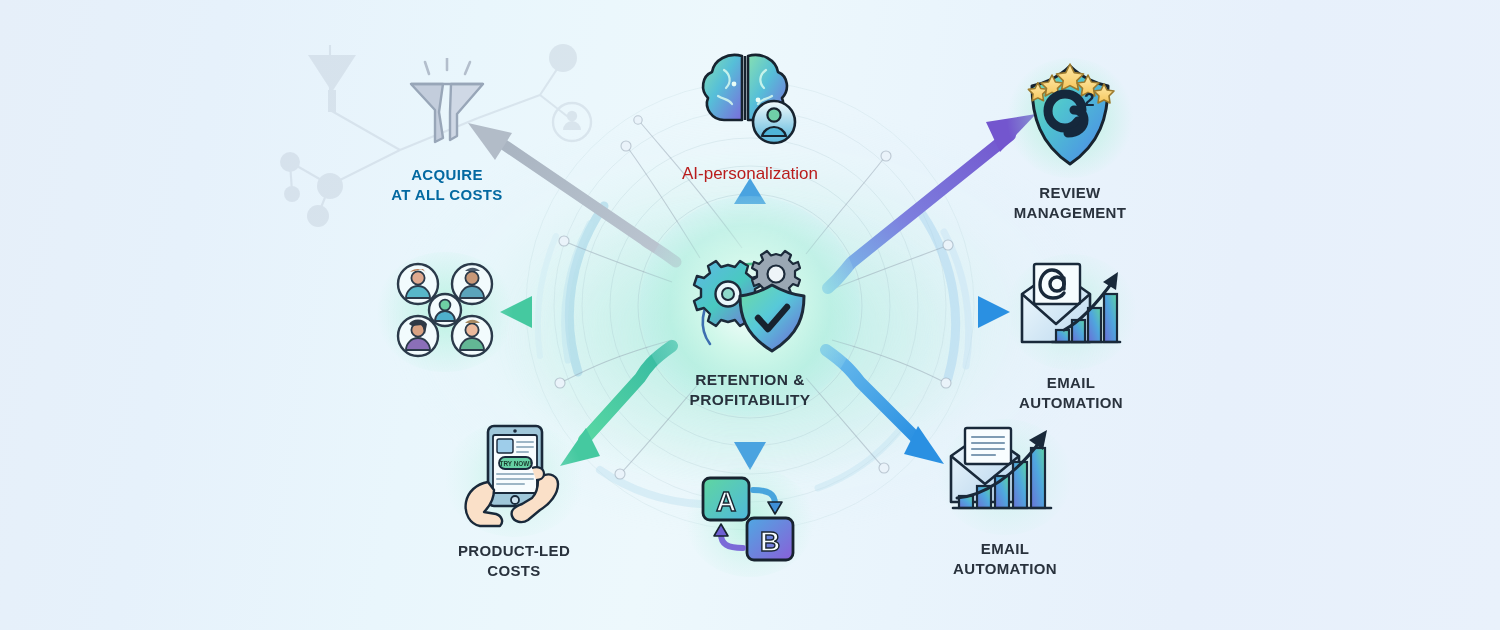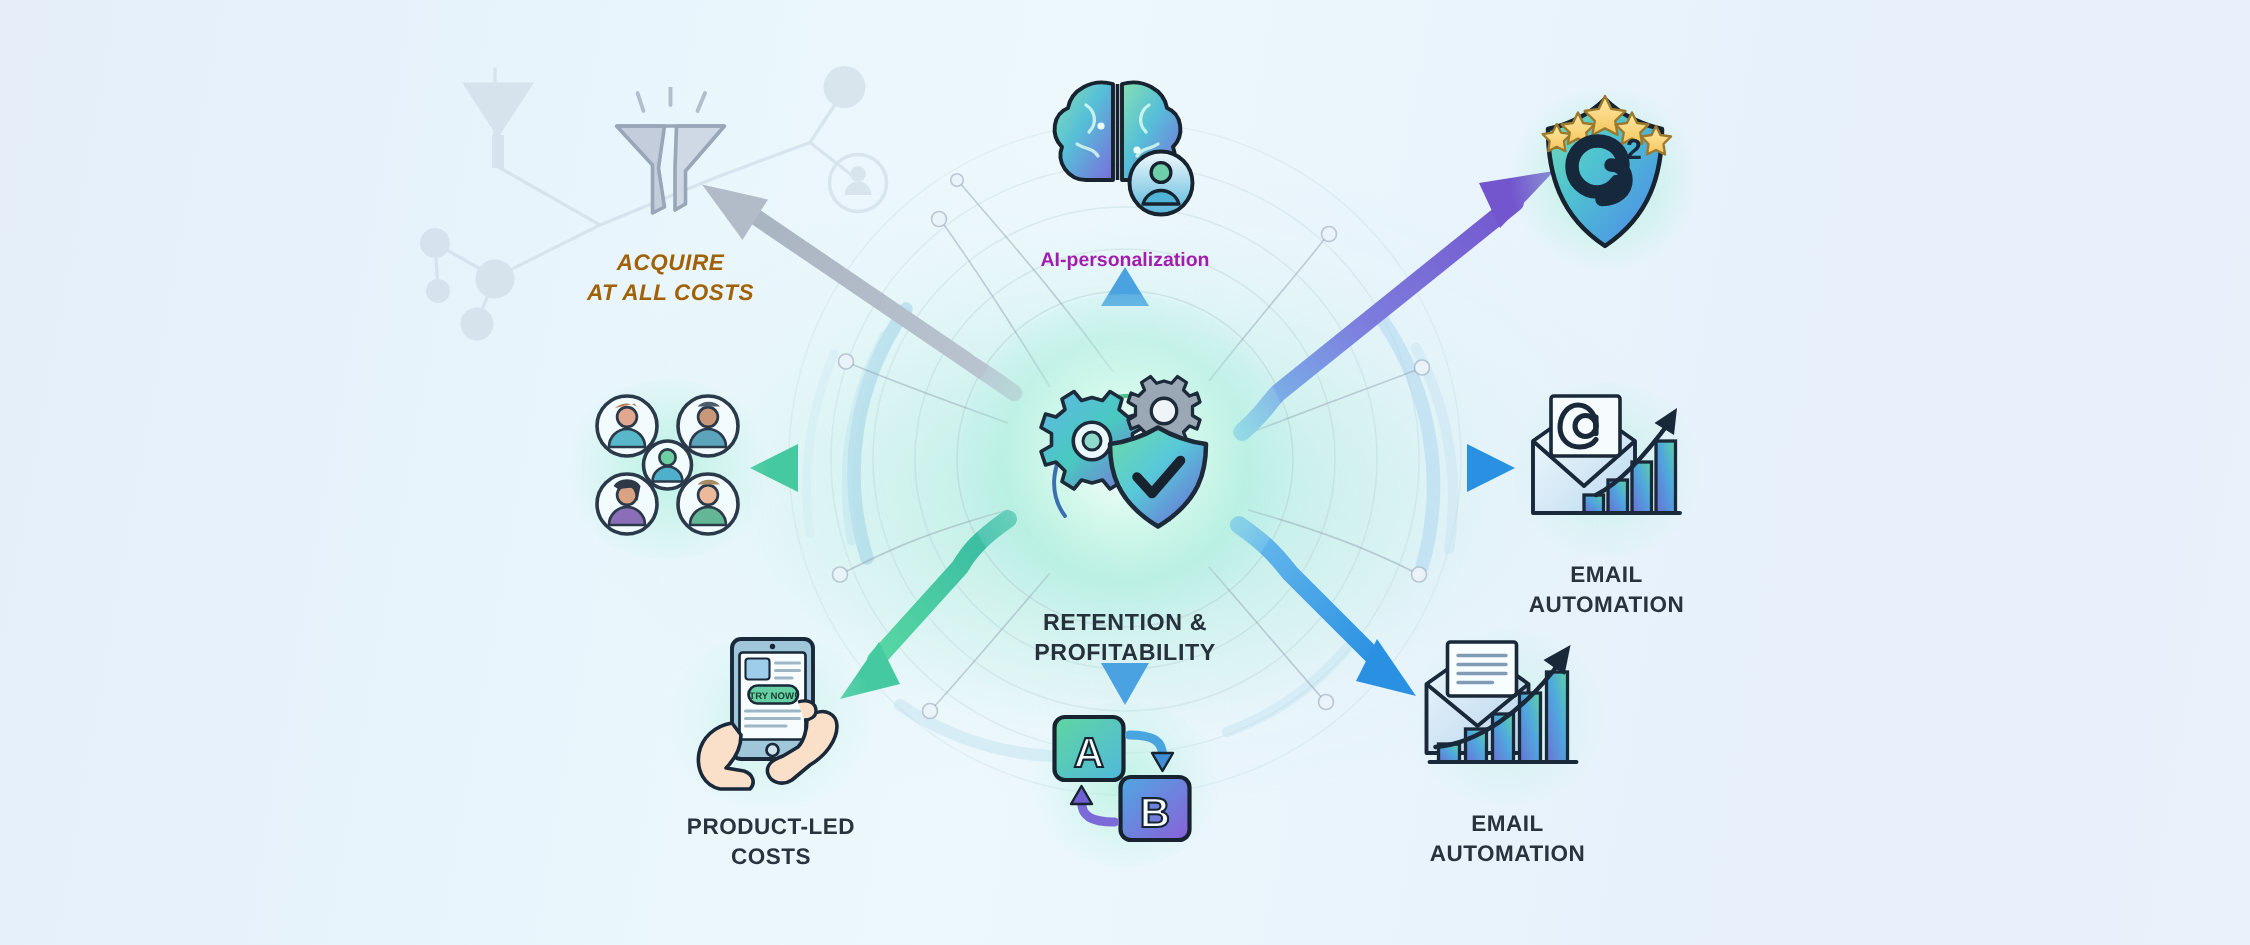--- a/index.html
+++ b/index.html
@@ -23,32 +23,32 @@
   .svg-layer{position:absolute;inset:0;width:1500px;height:630px;}
 
   
   .node{position:absolute;display:flex;flex-direction:column;align-items:center;}
   .node .ico{position:relative;display:block;}
   .node .cap{
     margin-top:7px;text-align:center;
     font-size:15px;font-weight:700;letter-spacing:.35px;line-height:1.33;
     color:#29323d;white-space:pre-line;
   }
-  .node.faded .cap{color:#a16207;font-weight:700;font-style:italic;}
-  .node.mixed .cap{font-size:13px;font-weight:700;letter-spacing:0;color:#a21caf;}
+  .node.faded .cap{color:#0369a1;font-weight:700;}
+  .node.mixed .cap{font-size:17px;font-weight:400;letter-spacing:0;color:#b91c1c;}
 
   .glow{position:absolute;left:50%;top:50%;transform:translate(-50%,-50%);
     border-radius:50%;pointer-events:none;}
 
   
   #hub{position:absolute;left:676px;top:232px;width:148px;height:148px;}
   #hub .hub-glow{position:absolute;left:-36px;top:-36px;width:220px;height:220px;border-radius:50%;
     background:radial-gradient(circle at 50% 50%, rgba(255,255,255,.92) 0%, rgba(214,250,236,.78) 30%, rgba(176,240,222,.45) 52%, rgba(186,238,243,.16) 72%, rgba(200,240,248,0) 85%);}
   #hub-label{position:absolute;left:608px;top:370px;width:284px;text-align:center;
-    font-size:15.5px;font-weight:700;letter-spacing:.4px;line-height:1.32;color:#27313c;white-space:pre-line;margin-top:36px;}
+    font-size:15.5px;font-weight:700;letter-spacing:.4px;line-height:1.32;color:#27313c;white-space:pre-line;}
 </style>
 </head>
 <body>
 
 <div id="stage">
 
   <div class="bg-base"></div>
   <div class="bg-teal"></div>
   <div class="bg-mint"></div>
 
@@ -321,20 +321,22 @@
           <path d="M38 15 l3.4 7 l7.6 1 l-5.5 5.4 l1.3 7.6 l-6.8 -3.6 l-6.8 3.6 l1.3 -7.6 l-5.5 -5.4 l7.6 -1 Z" fill="url(#starG)"></path>
           <path d="M56 4 l4.2 8.6 l9.4 1.4 l-6.8 6.6 l1.6 9.4 l-8.4 -4.4 l-8.4 4.4 l1.6 -9.4 l-6.8 -6.6 l9.4 -1.4 Z" fill="url(#starG)"></path>
           <path d="M74 15 l3.4 7 l7.6 1 l-5.5 5.4 l1.3 7.6 l-6.8 -3.6 l-6.8 3.6 l1.3 -7.6 l-5.5 -5.4 l7.6 -1 Z" fill="url(#starG)"></path>
           <path d="M90 24 l3 6 l7 1 l-5 5 l1 7 l-6 -3 l-6 3 l1 -7 l-5 -5 l7 -1 Z" fill="url(#starG)"></path>
         </g>
         <path d="M68 50 C68 40 60 34 51 34 C42 34 34 41 34 51 C34 61 42 68 51 68 C57 68 61 65 64 61" fill="none" stroke="#15283c" stroke-width="9" stroke-linecap="round"></path>
         <path d="M54 73 C64 73 70 67 70 60 C70 54 66 50 60 50" fill="none" stroke="#15283c" stroke-width="9" stroke-linecap="round"></path>
         <text x="70" y="46" font-family="'Liberation Sans',sans-serif" font-size="19" font-weight="700" fill="#15283c">2</text>
       </svg>
     </span>
+    <span class="cap">REVIEW
+MANAGEMENT</span>
   </div>
 
   <div class="node" style="left:358px;top:258px;width:174px;">
     <span class="ico">
       <div class="glow" style="width:140px;height:120px;background:radial-gradient(circle,rgba(150,240,205,.55) 0%,rgba(175,242,220,.25) 50%,rgba(210,246,245,0) 74%);"></div>
       <svg width="118" height="104" viewBox="0 0 118 104" style="position:relative">
         <g stroke="#2b3a4a" stroke-width="2.2">
           <path d="M40 30 L59 50"></path>
             <path d="M78 30 L59 50"></path>
             <path d="M40 74 L59 54"></path>

